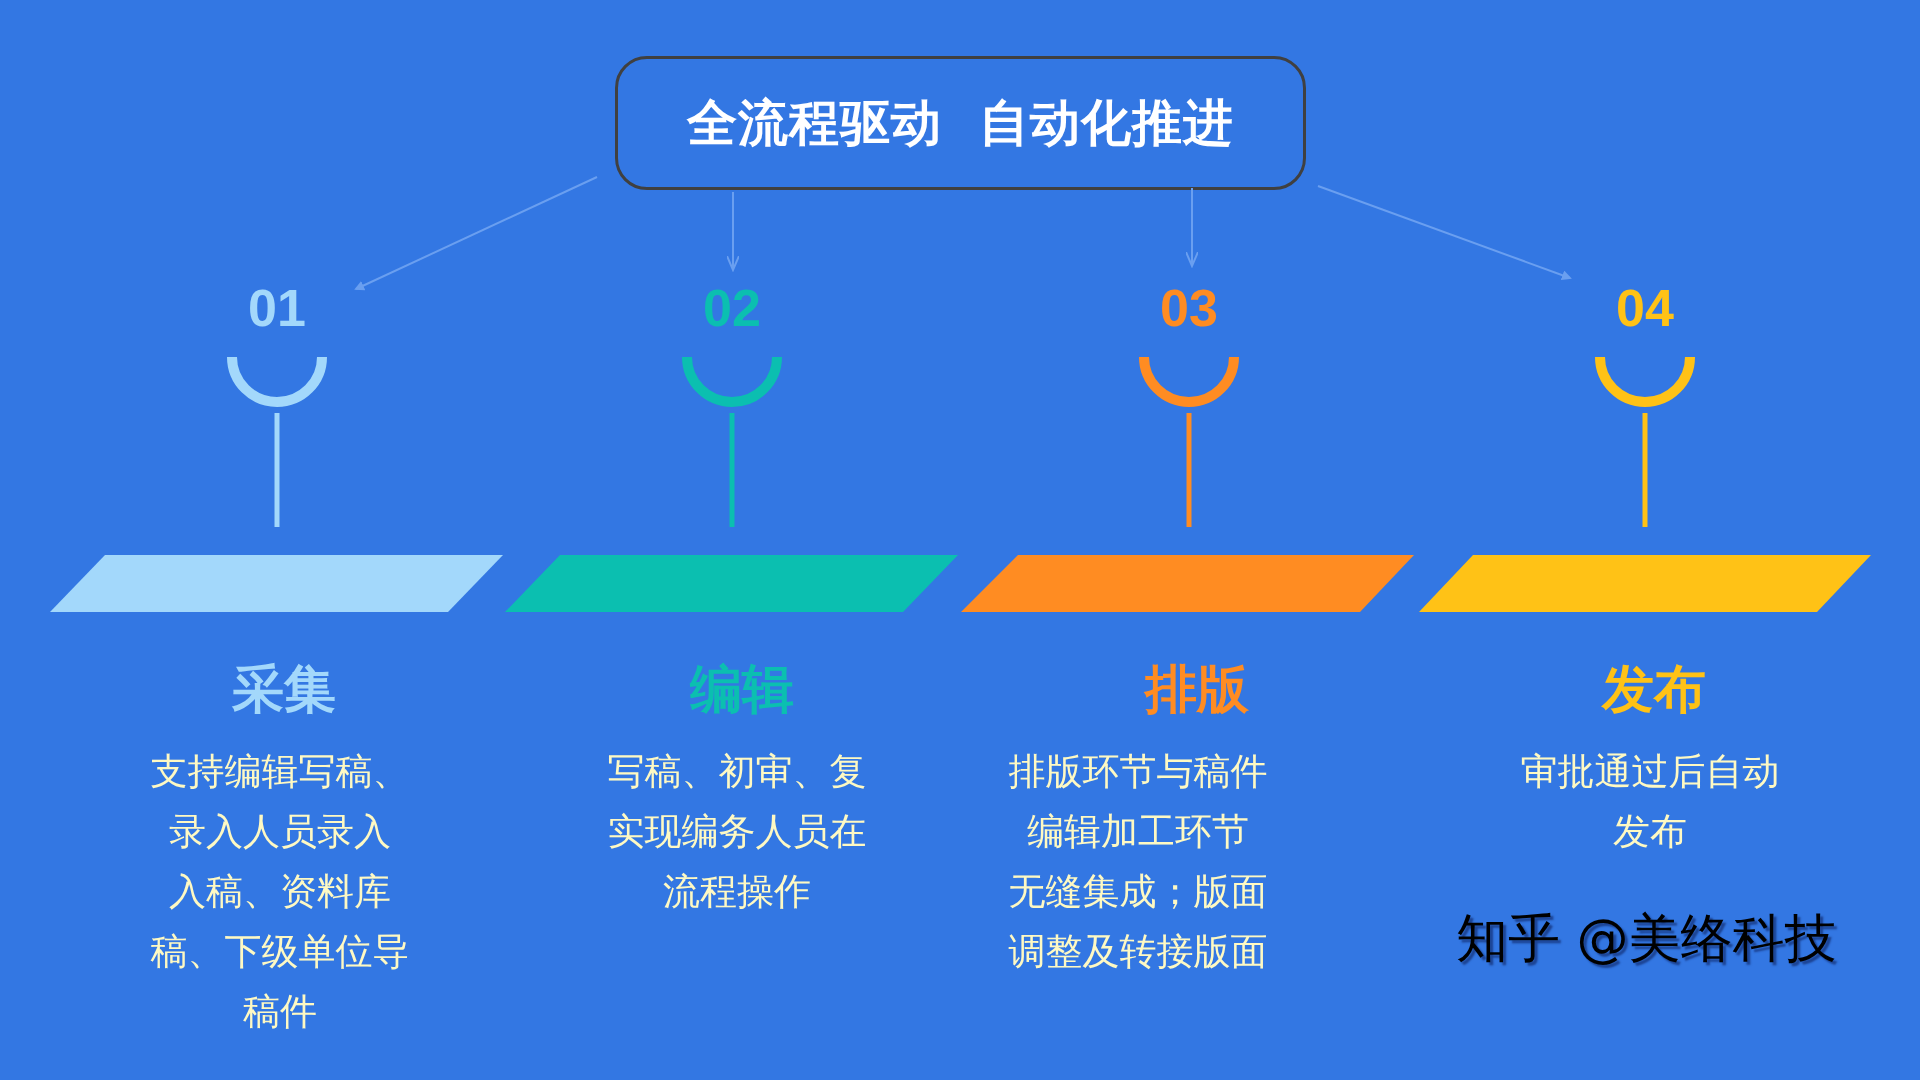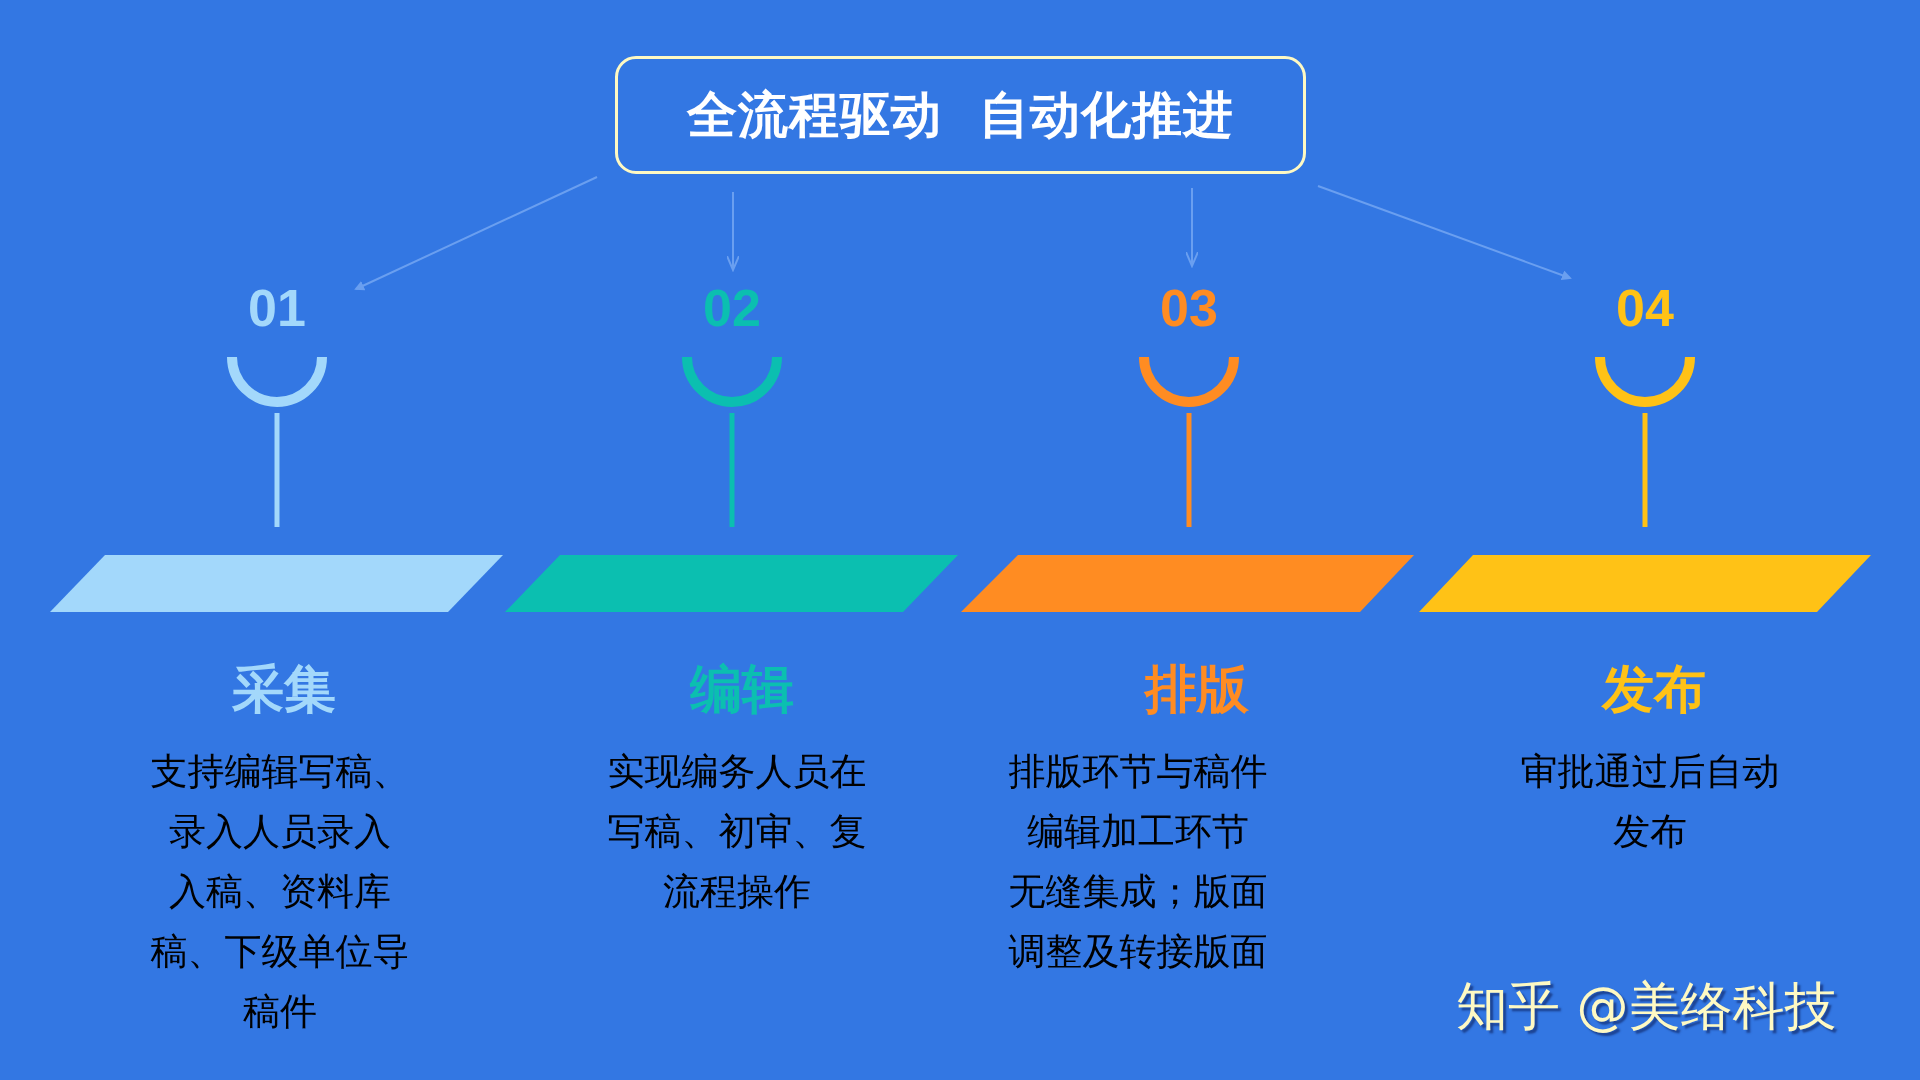--- a/index.html
+++ b/index.html
@@ -3,47 +3,47 @@
 <meta charset="utf-8">
 <style>
   html, body { margin: 0; padding: 0; }
   body {
     width: 1920px; height: 1080px; overflow: hidden;
     background: #3377e3;
     font-family: "DejaVu Sans", "Liberation Sans", sans-serif;
     position: relative;
   }
   .title-box {
-    position: absolute; left: 615px; top: 56px; width: 691px; height: 118px;
+    position: absolute; left: 615px; top: 56px; width: 691px; height: 134px;
     box-sizing: border-box;
-    border: 3px solid #fef9c3; border-radius: 21px;
+    border: 3px solid #404040; border-radius: 32px;
     display: flex; align-items: center; justify-content: center;
   }
   .title-text {
     color: #ffffff; font-size: 50px; font-weight: bold; letter-spacing: 1px;
     white-space: pre;
   }
   svg.overlay { position: absolute; left: 0; top: 0; }
   .step-num {
     position: absolute; width: 160px; text-align: center;
     top: 278px; font-size: 52px; font-weight: bold;
     font-family: "Liberation Sans", "DejaVu Sans", sans-serif;
   }
   .step-heading {
     position: absolute; width: 360px; text-align: center;
     top: 655px; font-size: 52px; font-weight: bold;
   }
   .step-desc {
     position: absolute; width: 360px; text-align: center;
-    top: 742px; color: #000000; font-size: 37px; line-height: 60px;
+    top: 742px; color: #fef9c3; font-size: 37px; line-height: 60px;
   }
   .step-desc div { white-space: nowrap; }
   .watermark {
-    position: absolute; left: 1456px; top: 972px;
-    color: #fef9c3; font-size: 52px; white-space: nowrap;
+    position: absolute; left: 1456px; top: 904px;
+    color: #000000; font-size: 52px; white-space: nowrap;
     text-shadow: 3px 3px 2px rgba(20, 50, 120, 0.75);
   }
 </style>
 </head>
 <body>
 
 <div class="title-box">
   <span class="title-text">全流程驱动  自动化推进</span>
 </div>
 
@@ -90,22 +90,22 @@
 <div class="step-heading" style="left:1474px; color:#ffc216;">发布</div>
 
 <div class="step-desc" style="left:100px;">
   <div>支持编辑写稿、</div>
   <div>录入人员录入</div>
   <div>入稿、资料库</div>
   <div>稿、下级单位导</div>
   <div>稿件</div>
 </div>
 <div class="step-desc" style="left:557px;">
+  <div>写稿、初审、复</div>
   <div>实现编务人员在</div>
-  <div>写稿、初审、复</div>
   <div>流程操作</div>
 </div>
 <div class="step-desc" style="left:958px;">
   <div>排版环节与稿件</div>
   <div>编辑加工环节</div>
   <div>无缝集成；版面</div>
   <div>调整及转接版面</div>
 </div>
 <div class="step-desc" style="left:1470px;">
   <div>审批通过后自动</div>

